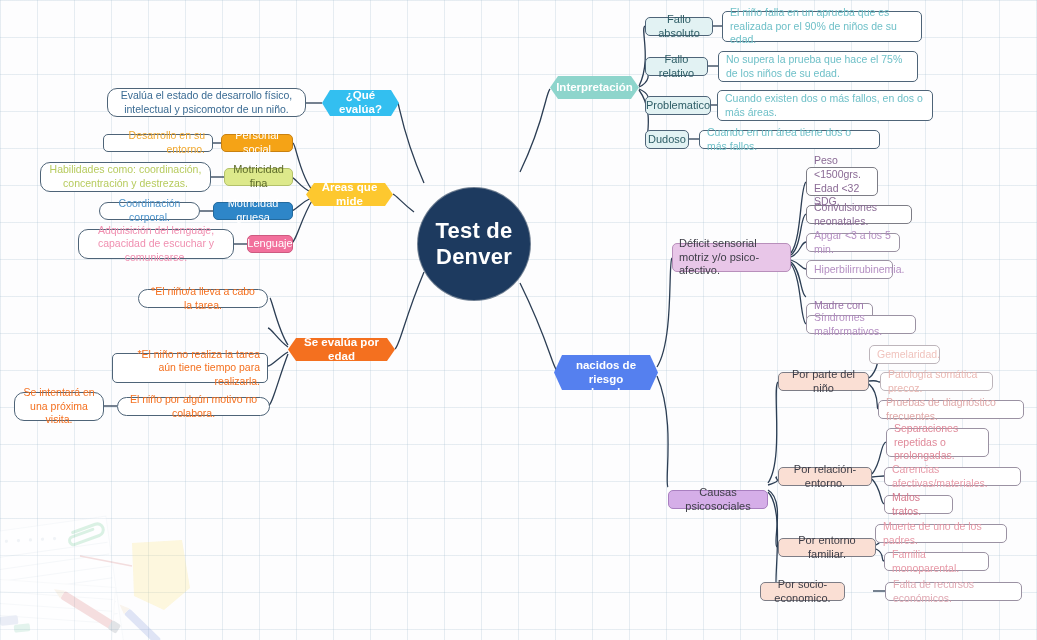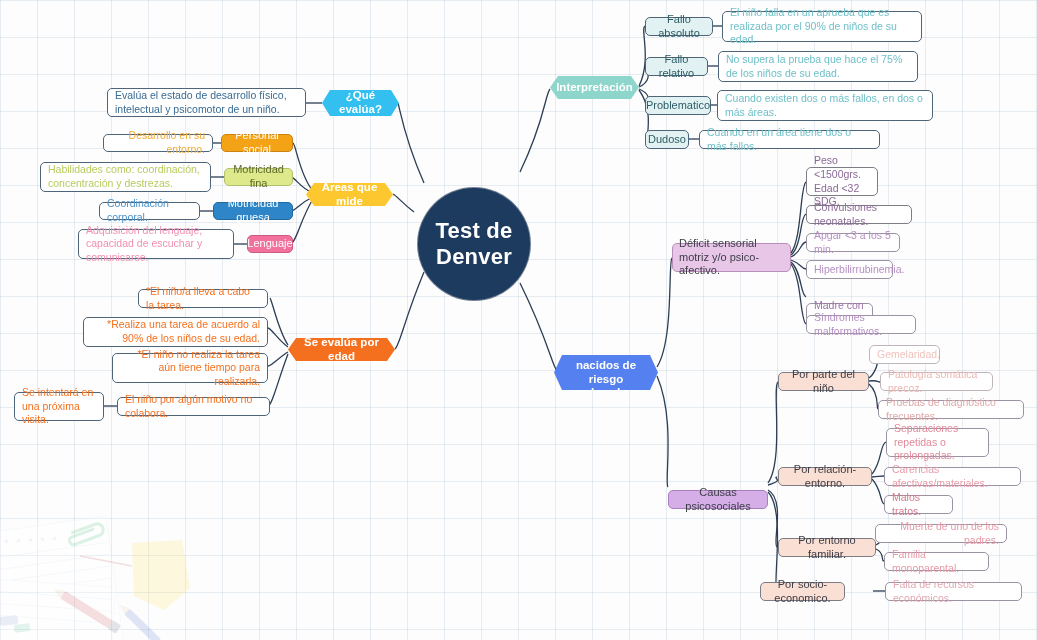--- a/index.html
+++ b/index.html
@@ -66,21 +66,21 @@
   .box{
     display:flex;align-items:center;
     text-align:left;
     font-size:10.5px;
     line-height:1.3;
     padding:4px 7px;
     border-radius:5px;
     background:#ffffff;
     box-sizing:border-box;
   }
-  .box.center{justify-content:center;text-align:left;}
+  .box.center{justify-content:center;text-align:center;border-radius:10px;}
   .box.right{justify-content:flex-end;text-align:right;}
 </style>
 </head>
 <body>
 
 <div id="canvas">
 
   <svg id="wires" viewBox="0 0 1037 640">
     <g fill="none" stroke="#2c3e54" stroke-width="1.3">
 
@@ -230,21 +230,20 @@
   <div class="node chip" style="left:213px;top:202px;width:80px;height:18px;background:#2e86c8;color:#ffffff;border:1px solid #236a9e;">Motricidad gruesa</div>
   <div class="node box center" style="left:99px;top:202px;width:101px;height:18px;border:1.3px solid #4e6478;color:#4b92c9;">Coordinación corporal.</div>
 
   <div class="node chip" style="left:247px;top:235px;width:46px;height:18px;background:#f2709c;color:#ffffff;border:1px solid #cd5a80;">Lenguaje</div>
   <div class="node box center" style="left:78px;top:229px;width:156px;height:30px;border:1.3px solid #4e6478;color:#f08fb0;">Adquisición del lenguaje, capacidad de escuchar y comunicarse.</div>
 
   <div class="node hex" style="left:288px;top:338px;width:107px;height:23px;background:#f4701f;">Se evalúa por edad</div>
 
   <div class="node box center" style="left:138px;top:289px;width:130px;height:19px;border:1.3px solid #4e6478;color:#f4701f;">*El niño/a lleva a cabo la tarea.</div>
 
-  <div class="node box right" style="left:83px;top:317px;width:185px;height:30px;border:1.3px solid #4e6478;color:#f4701f;">*Realiza una tarea de acuerdo al 90% de los niños de su edad.</div>
 
   <div class="node box center" style="left:117px;top:397px;width:153px;height:19px;border:1.3px solid #4e6478;color:#f4701f;">El niño por algún motivo no colabora.</div>
 
   <div class="node box right" style="left:112px;top:353px;width:156px;height:30px;border:1.3px solid #4e6478;color:#f4701f;">*El niño no realiza la tarea aún tiene tiempo para realizarla.</div>
 
   <div class="node box center" style="left:14px;top:392px;width:90px;height:29px;border:1.3px solid #4e6478;color:#f4701f;">Se intentará en una próxima visita.</div>
 
   <div class="node hex" style="left:550px;top:76px;width:89px;height:23px;background:#8ed5cc;">Interpretación</div>
 
   <div class="node chip" style="left:645px;top:17px;width:68px;height:19px;background:#e2f2f3;color:#2e5d66;border:1.3px solid #4e6478;">Fallo absoluto</div>
@@ -276,19 +275,19 @@
   <div class="node box" style="left:869px;top:345px;width:71px;height:19px;border:1.3px solid #bdb5bb;color:#f0c3bd;">Gemelaridad.</div>
   <div class="node box" style="left:880px;top:372px;width:113px;height:19px;border:1.3px solid #bdb5bb;color:#eab8b3;">Patología somática precoz.</div>
   <div class="node box" style="left:878px;top:400px;width:146px;height:19px;border:1.3px solid #9b92a3;color:#e0a9a9;">Pruebas de diagnóstico frecuentes.</div>
 
   <div class="node chip" style="left:778px;top:467px;width:94px;height:19px;background:#fadfd4;color:#3c3c46;border:1.3px solid #7d7d86;">Por relación-entorno.</div>
   <div class="node box" style="left:886px;top:428px;width:103px;height:29px;border:1.3px solid #9b92a3;color:#e08a9a;">Separaciones repetidas o prolongadas.</div>
   <div class="node box" style="left:884px;top:467px;width:137px;height:19px;border:1.3px solid #9b92a3;color:#e79aa8;">Carencias afectivas/materiales.</div>
   <div class="node box" style="left:884px;top:495px;width:69px;height:19px;border:1.3px solid #9b92a3;color:#d4798d;">Malos tratos.</div>
 
   <div class="node chip" style="left:778px;top:538px;width:98px;height:19px;background:#fadfd4;color:#3c3c46;border:1.3px solid #7d7d86;">Por entorno familiar.</div>
-  <div class="node box" style="left:875px;top:524px;width:132px;height:19px;border:1.3px solid #9b92a3;color:#e79aa8;text-align:right;">Muerte de uno de los padres.</div>
+  <div class="node box" style="left:875px;top:524px;width:132px;height:19px;border:1.3px solid #9b92a3;color:#e79aa8;">Muerte de uno de los padres.</div>
   <div class="node box" style="left:884px;top:552px;width:105px;height:19px;border:1.3px solid #9b92a3;color:#e79aa8;">Familia monoparental.</div>
 
   <div class="node chip" style="left:760px;top:582px;width:85px;height:19px;background:#fadfd4;color:#3c3c46;border:1.3px solid #7d7d86;">Por socio-economico.</div>
   <div class="node box" style="left:885px;top:582px;width:137px;height:19px;border:1.3px solid #9b92a3;color:#e0a9b3;">Falta de recursos económicos.</div>
 
 </div>
 
 </body></html>

